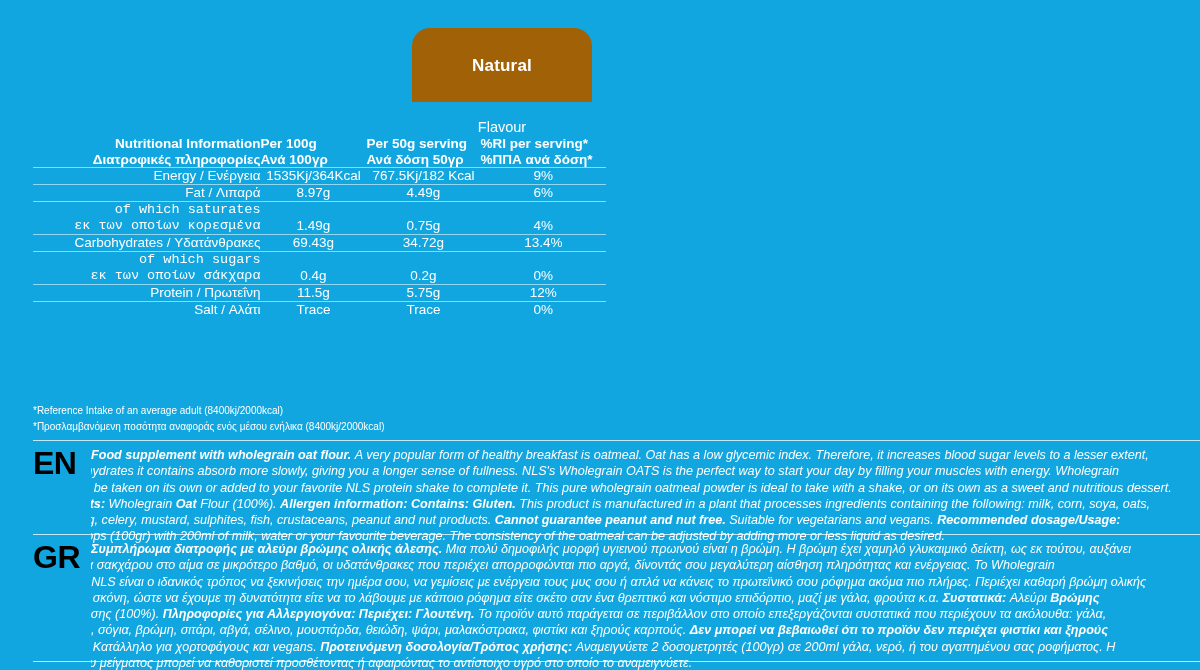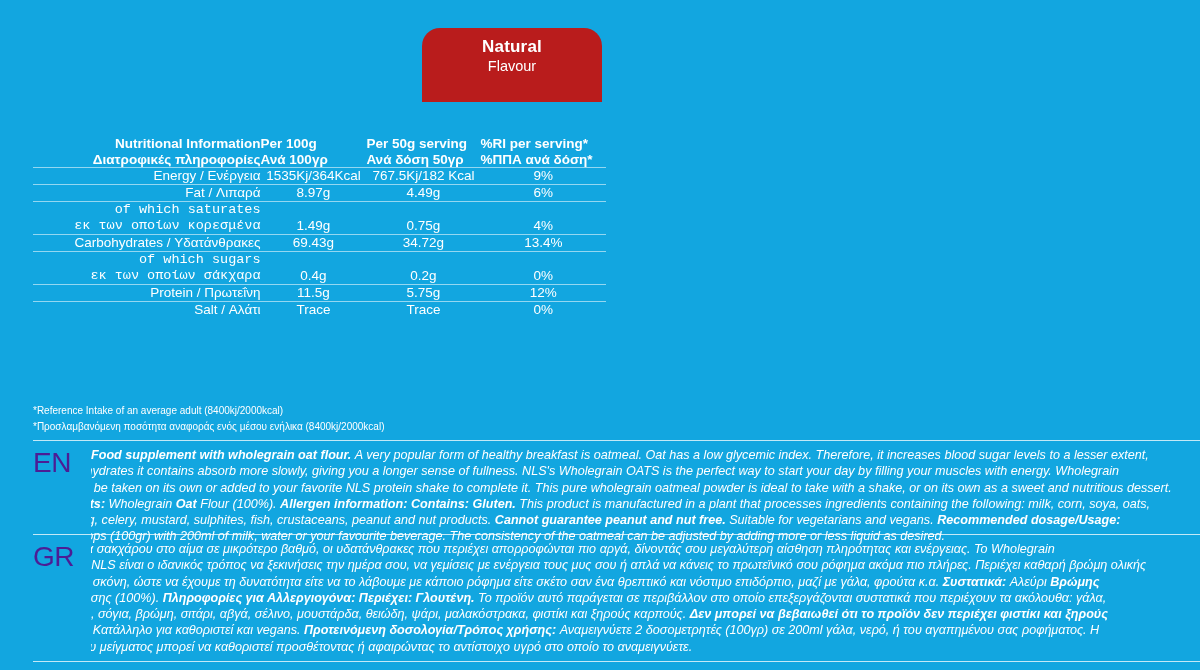--- a/index.html
+++ b/index.html
@@ -12,41 +12,42 @@
     background: #12a6e0;
     font-family: "Liberation Sans", sans-serif;
     color: #ffffff;
     overflow: hidden;
     position: relative;
   }
 
   
   .flavour-tag {
     position: absolute;
-    left: 422px;
+    left: 412px;
     top: 28px;
     width: 180px;
     height: 74px;
-    background: #b91c1c;
+    background: #a16207;
     border-radius: 18px 18px 0 0;
     text-align: center;
     box-sizing: border-box;
-    padding-top: 8px;
+    padding-top: 27px;
   }
   .flavour-name {
     font-size: 17px;
     font-weight: bold;
     color: #ffffff;
     line-height: 21px;
     letter-spacing: .2px;
   }
   .flavour-sub {
     font-size: 14.5px;
     color: #ffffff;
     line-height: 19px;
+    margin-top: 42px;
   }
 
   
   .nutri-wrap {
     position: absolute;
     left: 33px;
     top: 136px;
     width: 573px;
   }
   table.nutri {
@@ -105,24 +106,24 @@
     box-sizing: border-box;
   }
   #en-block { top: 440px; }
   #gr-block { top: 534px; }
 
   .lang-inner {
     display: flex;
     align-items: flex-start;
   }
   .lang-code {
-    font-size: 28px;
-    font-weight: normal;
+    font-size: 32px;
+    font-weight: bold;
     line-height: 30px;
-    color: #4c1d95;
+    color: #000000;
     letter-spacing: -.5px;
     flex: 0 0 auto;
     width: 58px;
     padding-top: 1px;
   }
   .lang-body {
     flex: 1 1 auto;
     font-size: 12.6px;
     line-height: 16.3px;
     color: #ffffff;
@@ -246,24 +247,25 @@
         <p class="full-line"><span>wheat, egg, celery, mustard, sulphites, fish, crustaceans, peanut and nut products. </span><b>Cannot guarantee peanut and nut free. </b><span>Suitable for vegetarians and vegans. </span><b>Recommended dosage/Usage:</b></p>
         <p class="full-line"><span>Mix 2 scoops (100gr) with 200ml of milk, water or your favourite beverage. The consistency of the oatmeal can be adjusted by adding more or less liquid as desired.</span></p>
       </div>
   </div>
 </div>
 
 <div class="lang-block" id="gr-block">
   <div class="lang-inner">
     <div class="lang-code">GR</div>
     <div class="lang-body" id="gr-body">
+        <p><b>Συμπλήρωμα διατροφής με αλεύρι βρώμης ολικής άλεσης. </b><span>Μια πολύ δημοφιλής μορφή υγιεινού πρωινού είναι η βρώμη. Η βρώμη έχει χαμηλό γλυκαιμικό δείκτη, ως εκ τούτου, αυξάνει</span></p>
         <p class="full-line"><span>τα επίπεδα σακχάρου στο αίμα σε μικρότερο βαθμό, οι υδατάνθρακες που περιέχει απορροφώνται πιο αργά, δίνοντάς σου μεγαλύτερη αίσθηση πληρότητας και ενέργειας. Το Wholegrain</span></p>
         <p class="full-line"><span>OATS της NLS είναι ο ιδανικός τρόπος να ξεκινήσεις την ημέρα σου, να γεμίσεις με ενέργεια τους μυς σου ή απλά να κάνεις το πρωτεϊνικό σου ρόφημα ακόμα πιο πλήρες. Περιέχει καθαρή βρώμη ολικής</span></p>
         <p class="full-line"><span>άλεσης σε σκόνη, ώστε να έχουμε τη δυνατότητα είτε να το λάβουμε με κάποιο ρόφημα είτε σκέτο σαν ένα θρεπτικό και νόστιμο επιδόρπιο, μαζί με γάλα, φρούτα κ.α. </span><b>Συστατικά: </b><span>Αλεύρι </span><b>Βρώμης</b></p>
         <p class="full-line"><span>ολικής άλεσης (100%). </span><b>Πληροφορίες για Αλλεργιογόνα: Περιέχει: Γλουτένη. </b><span>Το προϊόν αυτό παράγεται σε περιβάλλον στο οποίο επεξεργάζονται συστατικά που περιέχουν τα ακόλουθα: γάλα,</span></p>
         <p class="full-line"><span>καλαμπόκι, σόγια, βρώμη, σιτάρι, αβγά, σέλινο, μουστάρδα, θειώδη, ψάρι, μαλακόστρακα, φιστίκι και ξηρούς καρπούς. </span><b>Δεν μπορεί να βεβαιωθεί ότι το προϊόν δεν περιέχει φιστίκι και ξηρούς</b></p>
-        <p class="full-line"><b>καρπούς. </b><span>Κατάλληλο για καθοριστεί και vegans. </span><b>Προτεινόμενη δοσολογία/Τρόπος χρήσης: </b><span>Αναμειγνύετε 2 δοσομετρητές (100γρ) σε 200ml γάλα, νερό, ή του αγαπημένου σας ροφήματος. Η</span></p>
+        <p class="full-line"><b>καρπούς. </b><span>Κατάλληλο για χορτοφάγους και vegans. </span><b>Προτεινόμενη δοσολογία/Τρόπος χρήσης: </b><span>Αναμειγνύετε 2 δοσομετρητές (100γρ) σε 200ml γάλα, νερό, ή του αγαπημένου σας ροφήματος. Η</span></p>
         <p class="full-line"><span>συνοχή του μείγματος μπορεί να καθοριστεί προσθέτοντας ή αφαιρώντας το αντίστοιχο υγρό στο οποίο το αναμειγνύετε.</span></p>
       </div>
   </div>
 </div>
 
 <div class="bottom-rule"></div>
 
 </body></html>

